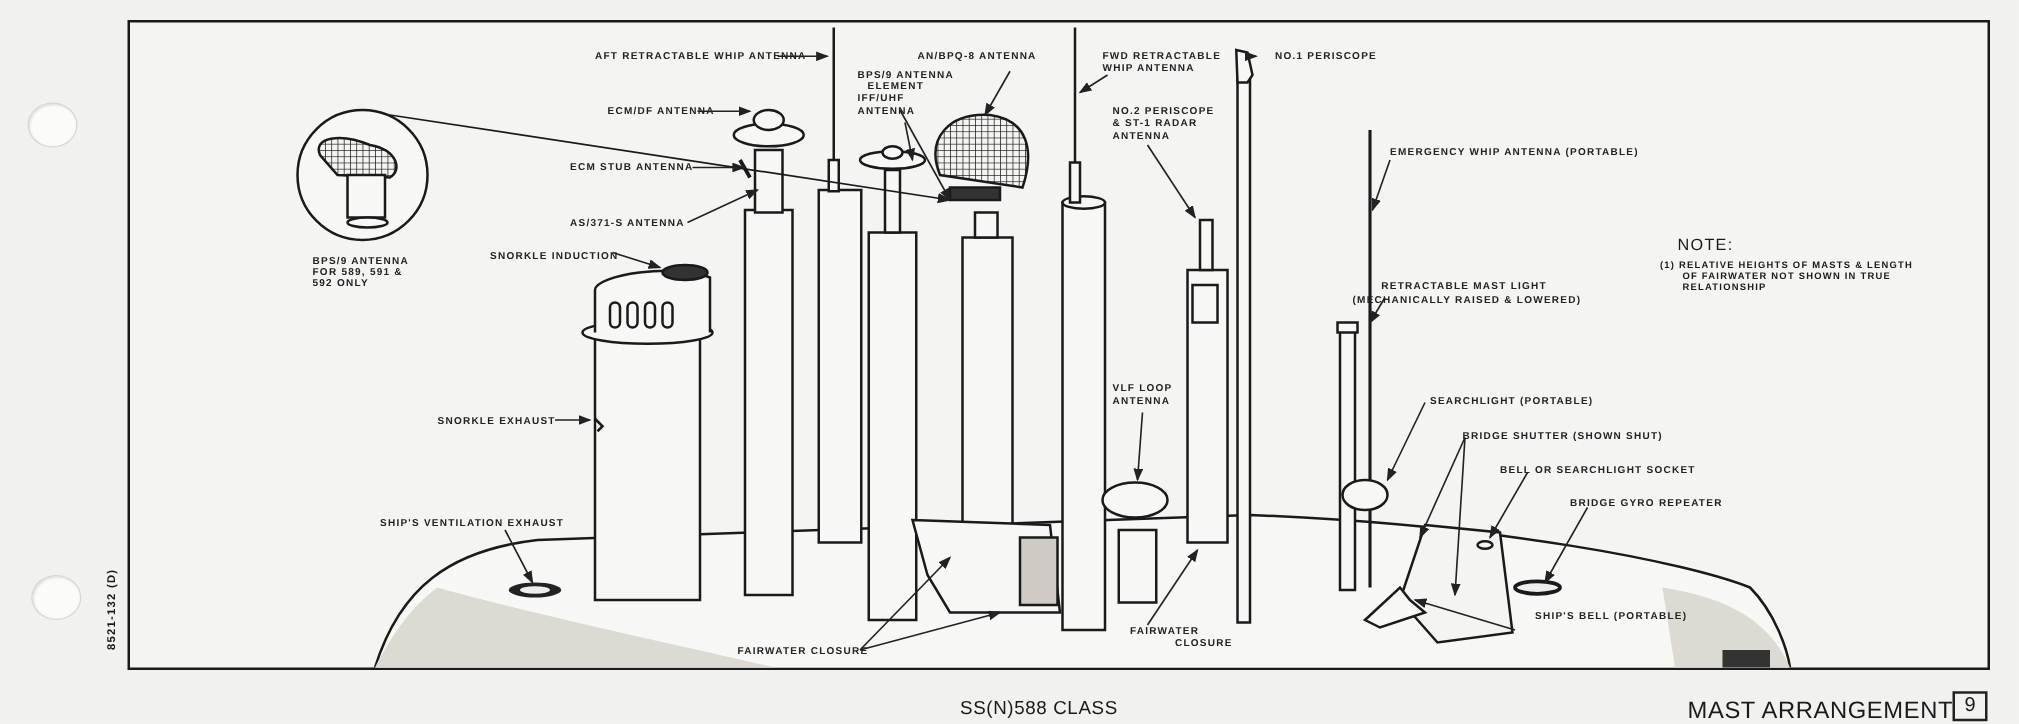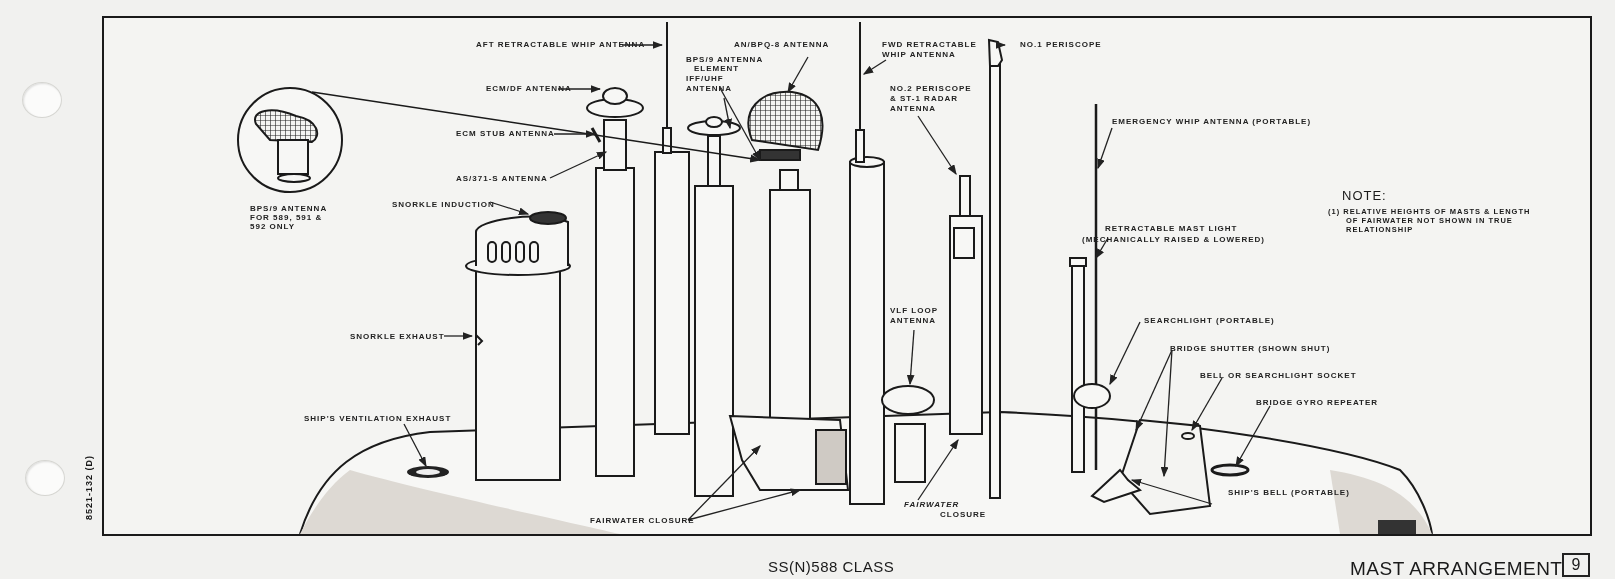--- a/index.html
+++ b/index.html
@@ -206,21 +206,21 @@
 <div class="lbl" style="left:890px; top:306px;">VLF LOOP</div>
 <div class="lbl" style="left:890px; top:316px;">ANTENNA</div>
 
 <div class="lbl" style="left:1144px; top:316px;">SEARCHLIGHT (PORTABLE)</div>
 <div class="lbl" style="left:1170px; top:344px;">BRIDGE SHUTTER (SHOWN SHUT)</div>
 <div class="lbl" style="left:1200px; top:371px;">BELL OR SEARCHLIGHT SOCKET</div>
 <div class="lbl" style="left:1228px; top:398px;margin-left:28px;">BRIDGE GYRO REPEATER</div>
 <div class="lbl" style="left:1228px; top:488px;">SHIP'S BELL (PORTABLE)</div>
 
 <div class="lbl" style="left:590px; top:516px;">FAIRWATER CLOSURE</div>
-<div class="lbl" style="left:904px; top:500px;font-style:italic;">FAIRWATER</div>
+<div class="lbl" style="left:904px; top:500px;">FAIRWATER</div>
 <div class="lbl" style="left:906px; top:510px;margin-left:34px;">CLOSURE</div>
 
 <div class="note-title">NOTE:</div>
 <div class="note-body">
   <div>(1) RELATIVE HEIGHTS OF MASTS &amp; LENGTH</div>
   <div style="padding-left:18px;">OF FAIRWATER NOT SHOWN IN TRUE</div>
   <div style="padding-left:18px;">RELATIONSHIP</div>
 </div>
 
 <div class="footer-left">SS(N)588 CLASS</div>

